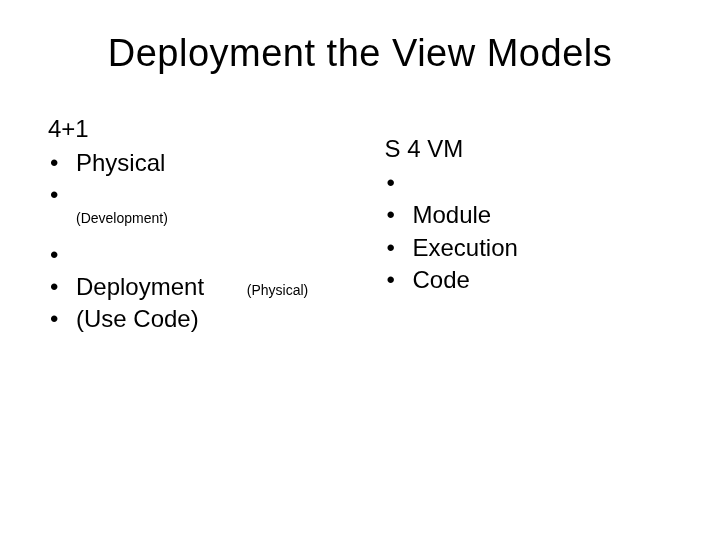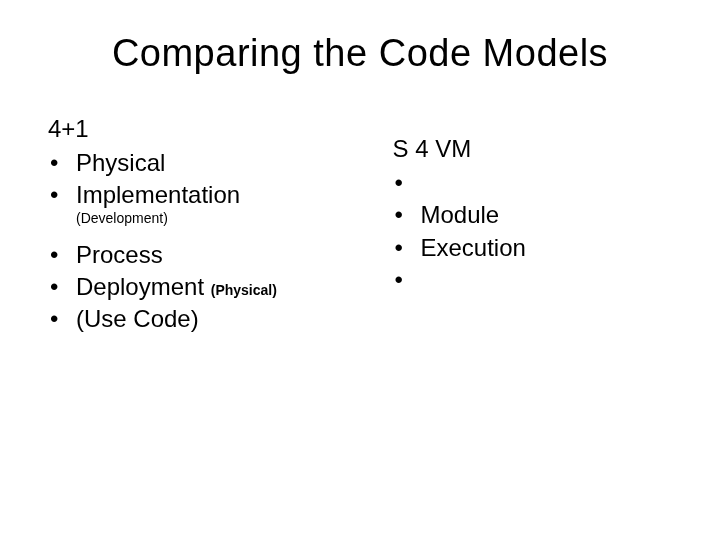--- a/index.html
+++ b/index.html
@@ -13,21 +13,21 @@
     }
     .title {
       font-size: 38px;
       font-weight: 400;
       text-align: center;
       margin-bottom: 40px;
       letter-spacing: 0.5px;
     }
     .columns {
       display: flex;
-      gap: 12px;
+      gap: 4px;
     }
     .col {
       flex: 1;
     }
     .col-left { flex: 0 0 52%; }
     .col-right { flex: 0 0 48%; padding-left: 8px; margin-top: 20px; }
     .heading {
       font-size: 24px;
       font-weight: 400;
       margin-bottom: 4px;
@@ -44,52 +44,51 @@
     .bullet {
       display: inline-block;
       width: 28px;
       flex-shrink: 0;
       text-align: left;
       padding-left: 2px;
     }
     .item-text { display: inline; }
     .small {
       font-size: 14px;
-      font-weight: 700;
+      font-weight: 400;
+      margin-left: 36px;
     }
     .sub-note {
       font-size: 14px;
       line-height: 1.2;
       padding-left: 28px;
       margin-top: -2px;
       margin-bottom: 12px;
     }
   </style>
 </head>
 <body>
 
-<h1 class="title">Comparing the Code Models</h1>
+<h1 class="title">Deployment the View Models</h1>
 
 <div class="columns">
 
   <div class="col col-left">
     <div class="heading">4+1</div>
     <ul class="list">
       <li>
         <span class="bullet">•</span>
         <span class="item-text">Physical</span>
       </li>
       <li>
         <span class="bullet">•</span>
-        <span class="item-text">Implementation</span>
       </li>
       <div class="sub-note">(Development)</div>
       <li>
         <span class="bullet">•</span>
-        <span class="item-text">Process</span>
       </li>
       <li>
         <span class="bullet">•</span>
         <span class="item-text">
           <span>Deployment</span>
           <span class="small">(Physical)</span>
         </span>
       </li>
       <li>
         <span class="bullet">•</span>
@@ -107,17 +106,18 @@
       <li>
         <span class="bullet">•</span>
         <span class="item-text">Module</span>
       </li>
       <li>
         <span class="bullet">•</span>
         <span class="item-text">Execution</span>
       </li>
       <li>
         <span class="bullet">•</span>
+        <span class="item-text">Code</span>
       </li>
     </ul>
   </div>
 
 </div>
 
 </body></html>

